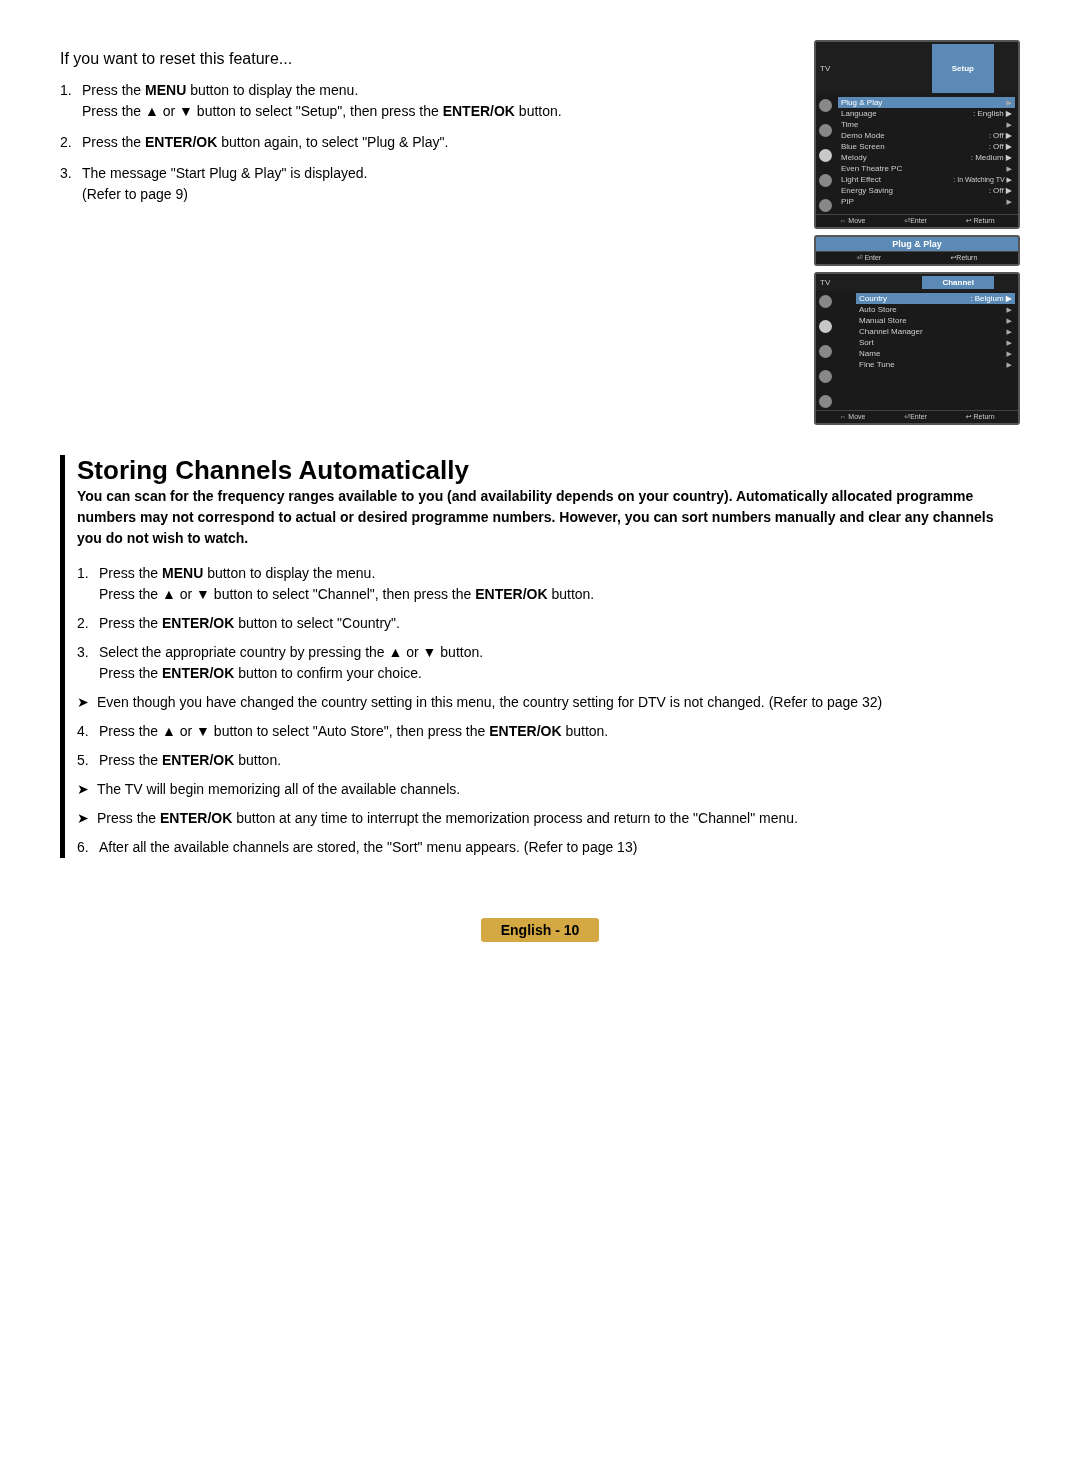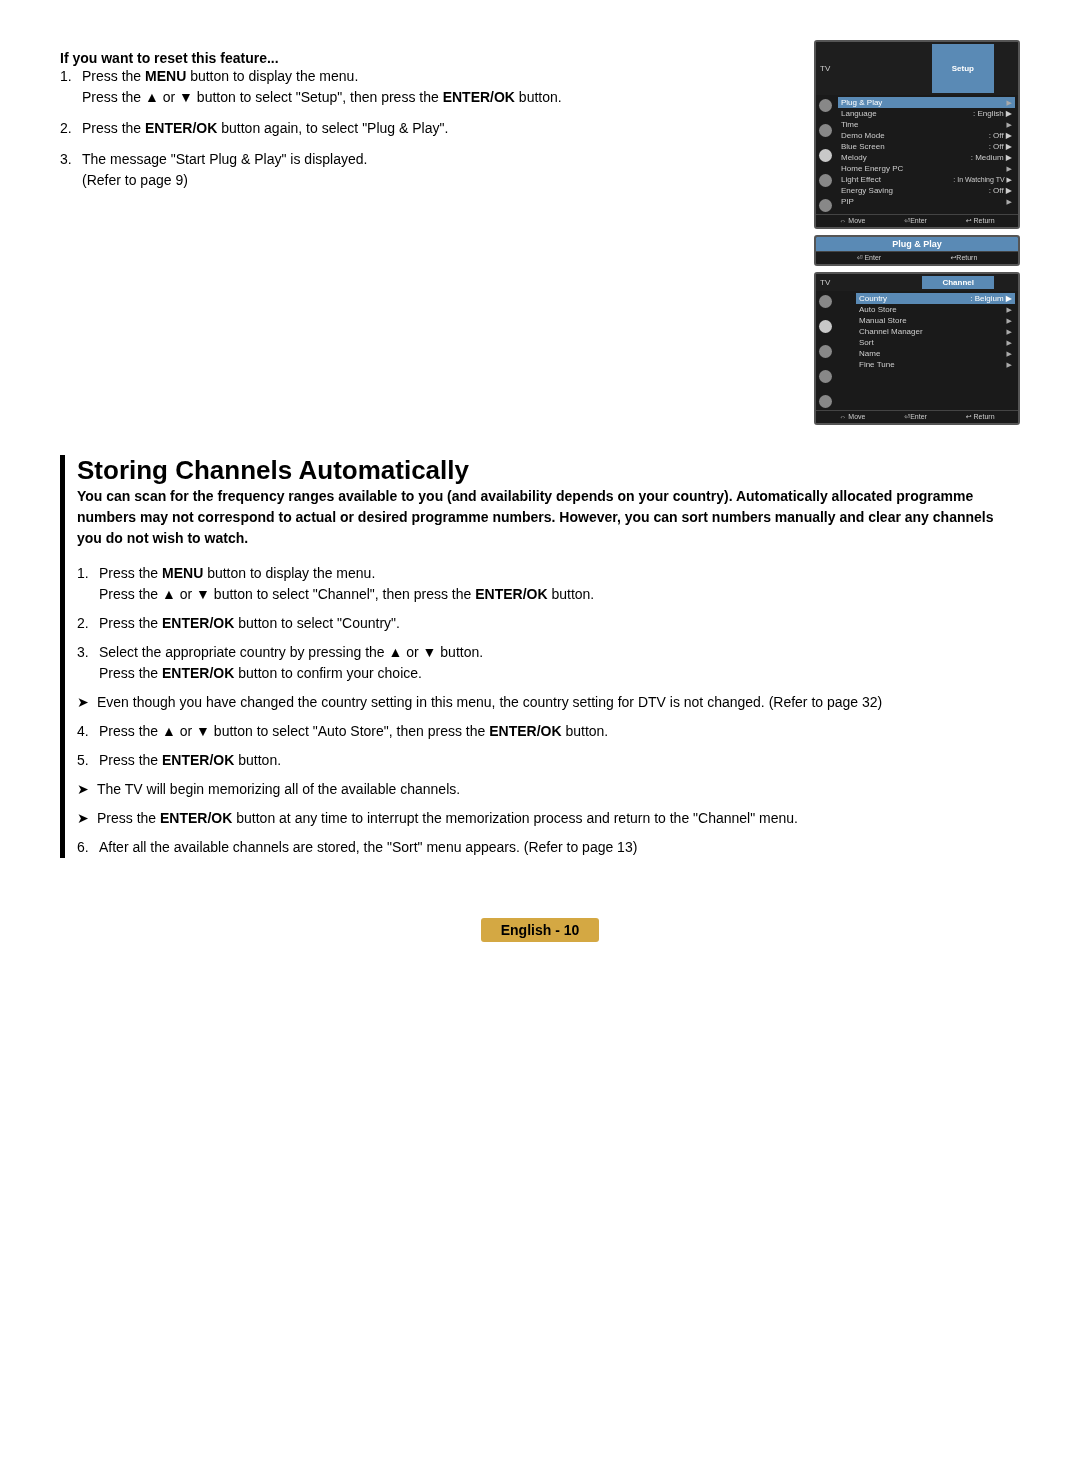--- a/index.html
+++ b/index.html
@@ -28,22 +28,23 @@
     .right-screenshots {
       width: 206px;
       flex-shrink: 0;
       display: flex;
       flex-direction: column;
       gap: 6px;
     }
 
     
     .reset-feature-title {
-      font-size: 14px;
-      font-weight: bold;
+      font-size: 16px;
+      font-weight: normal;
+      margin-bottom: 12px;
     }
 
     .instruction-list {
       list-style: none;
       padding: 0;
     }
 
     .instruction-list li {
       margin-bottom: 10px;
       font-size: 14px;
@@ -313,21 +314,21 @@
           </div>
           <div class="menu-item">
             <span>Blue Screen</span>
               <span>: Off ▶</span>
           </div>
           <div class="menu-item">
             <span>Melody</span>
               <span>: Medium ▶</span>
           </div>
           <div class="menu-item">
-            <span>Home Energy PC</span>
+            <span>Even Theatre PC</span>
               <span class="arrow">▶</span>
           </div>
           <div class="menu-item">
             <span>Light Effect</span>
               <span style="font-size:7px;">: In Watching TV ▶</span>
           </div>
           <div class="menu-item">
             <span>Energy Saving</span>
               <span>: Off ▶</span>
           </div>

